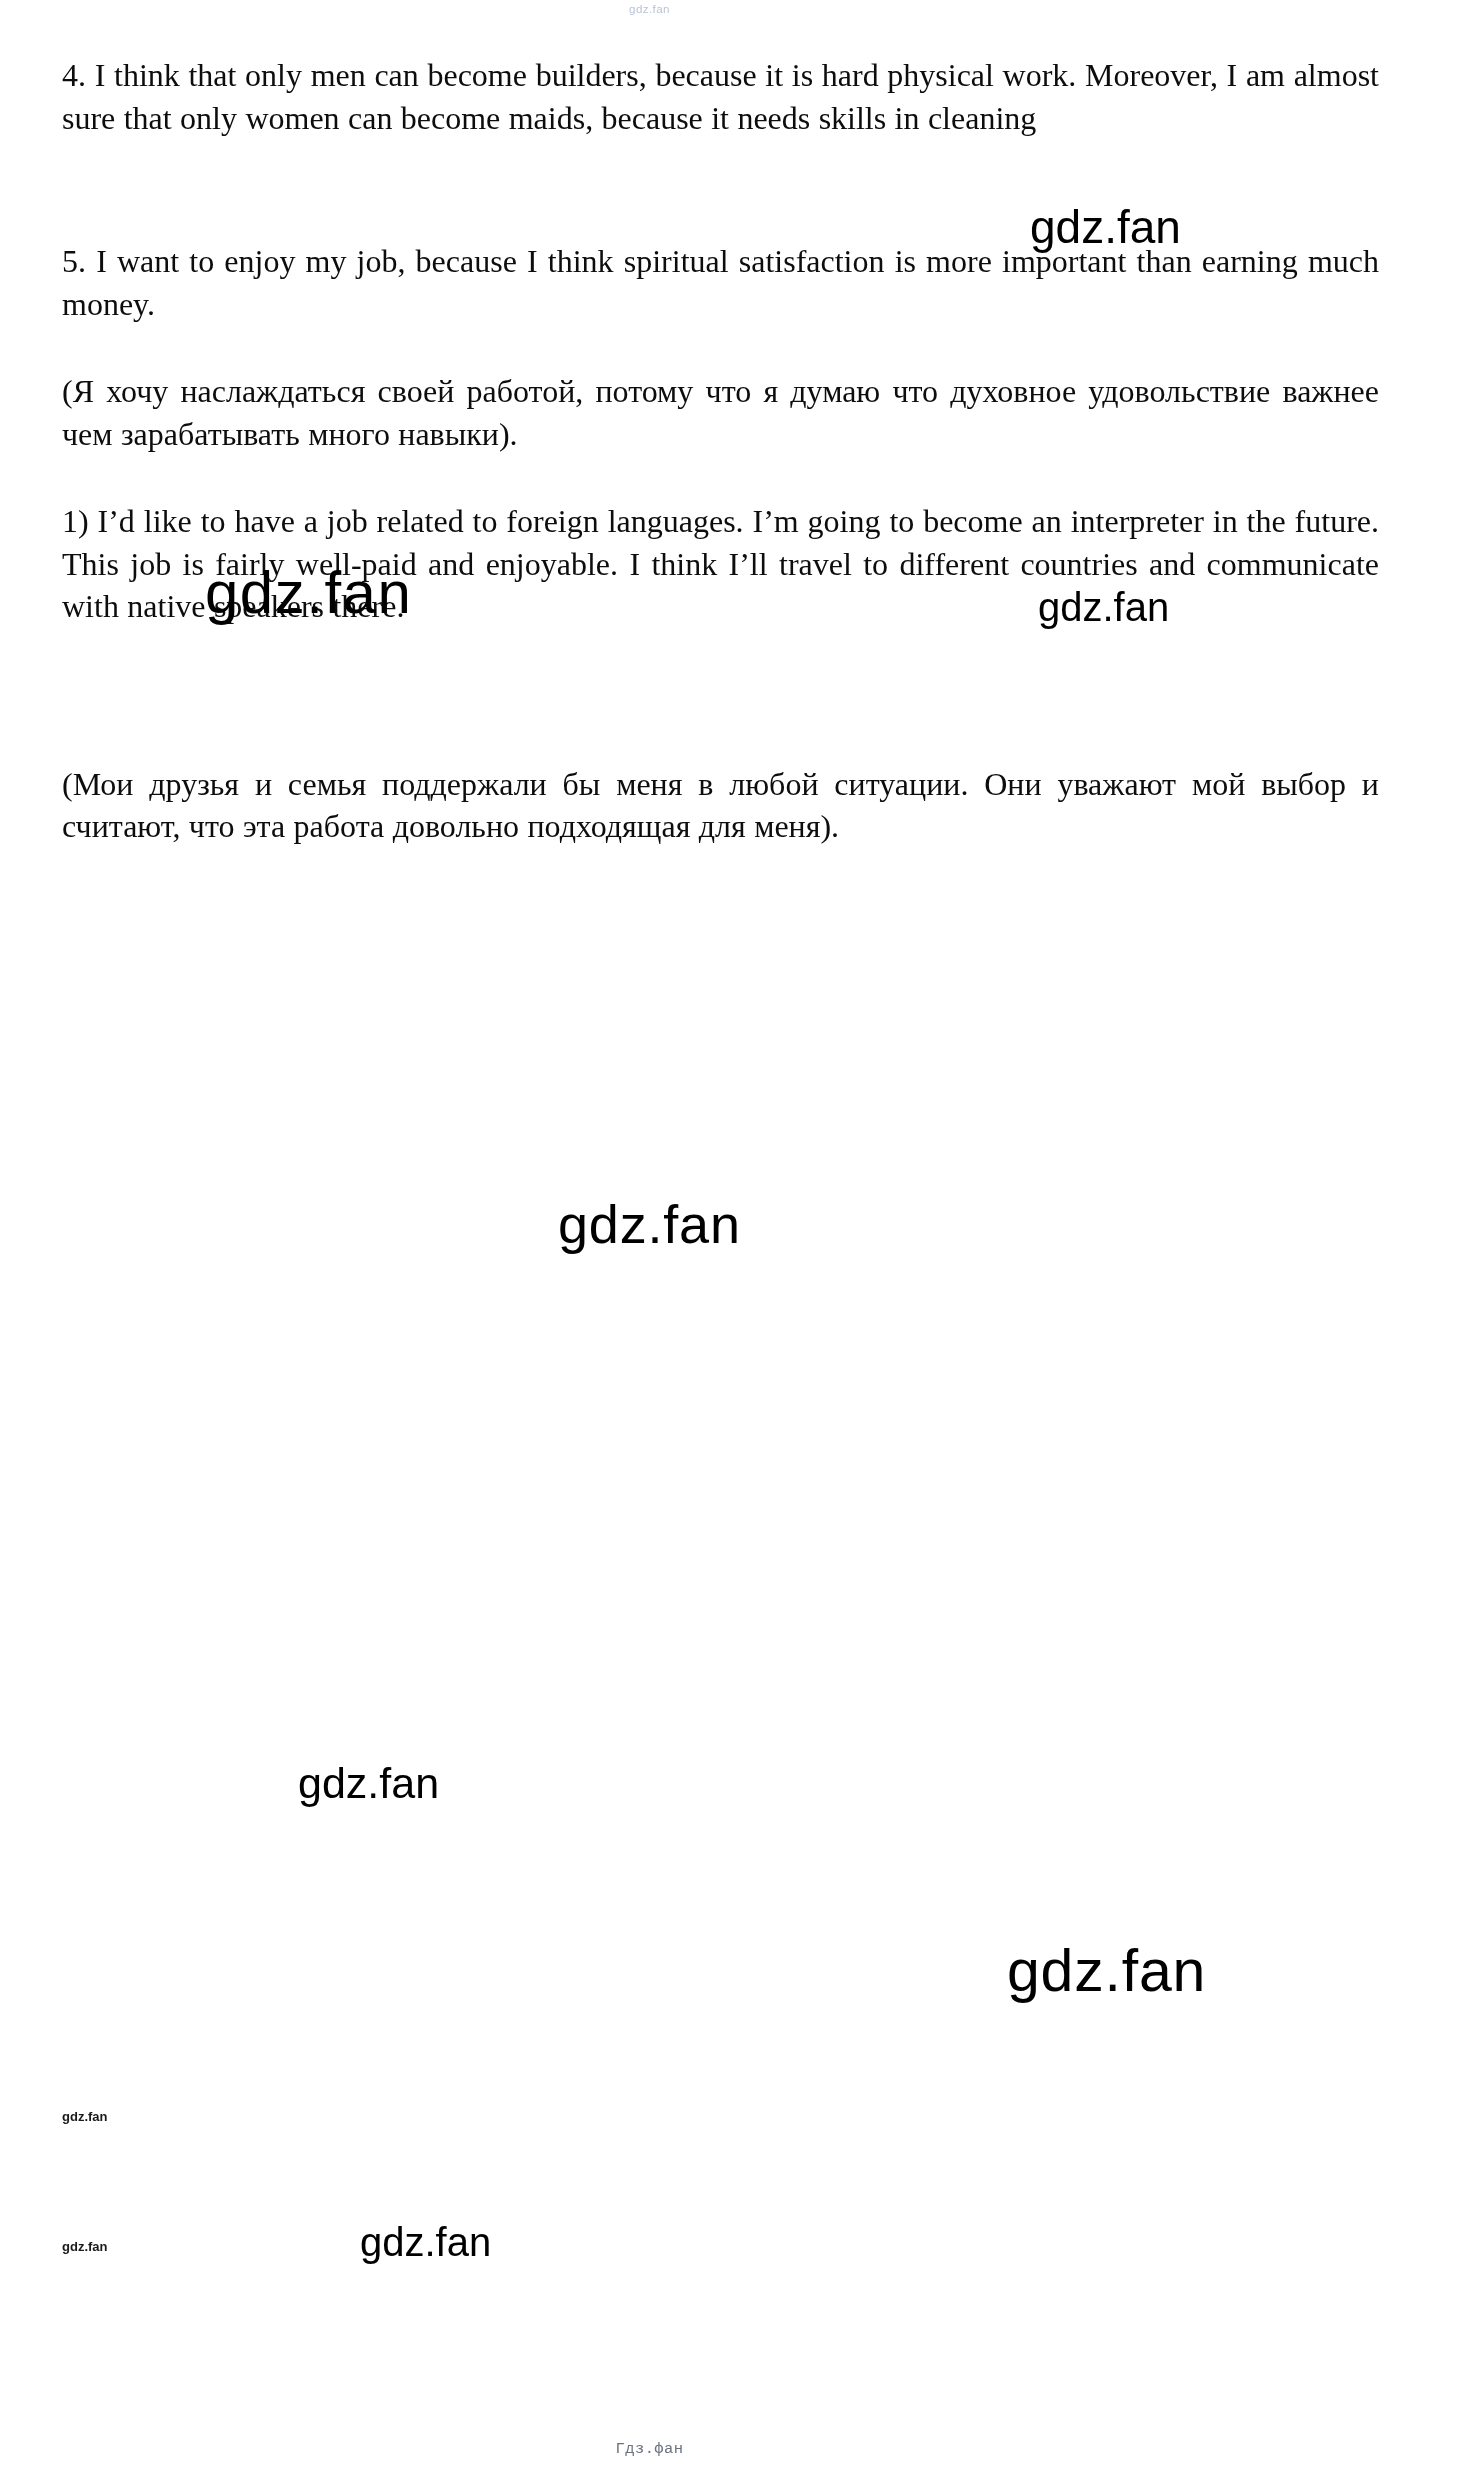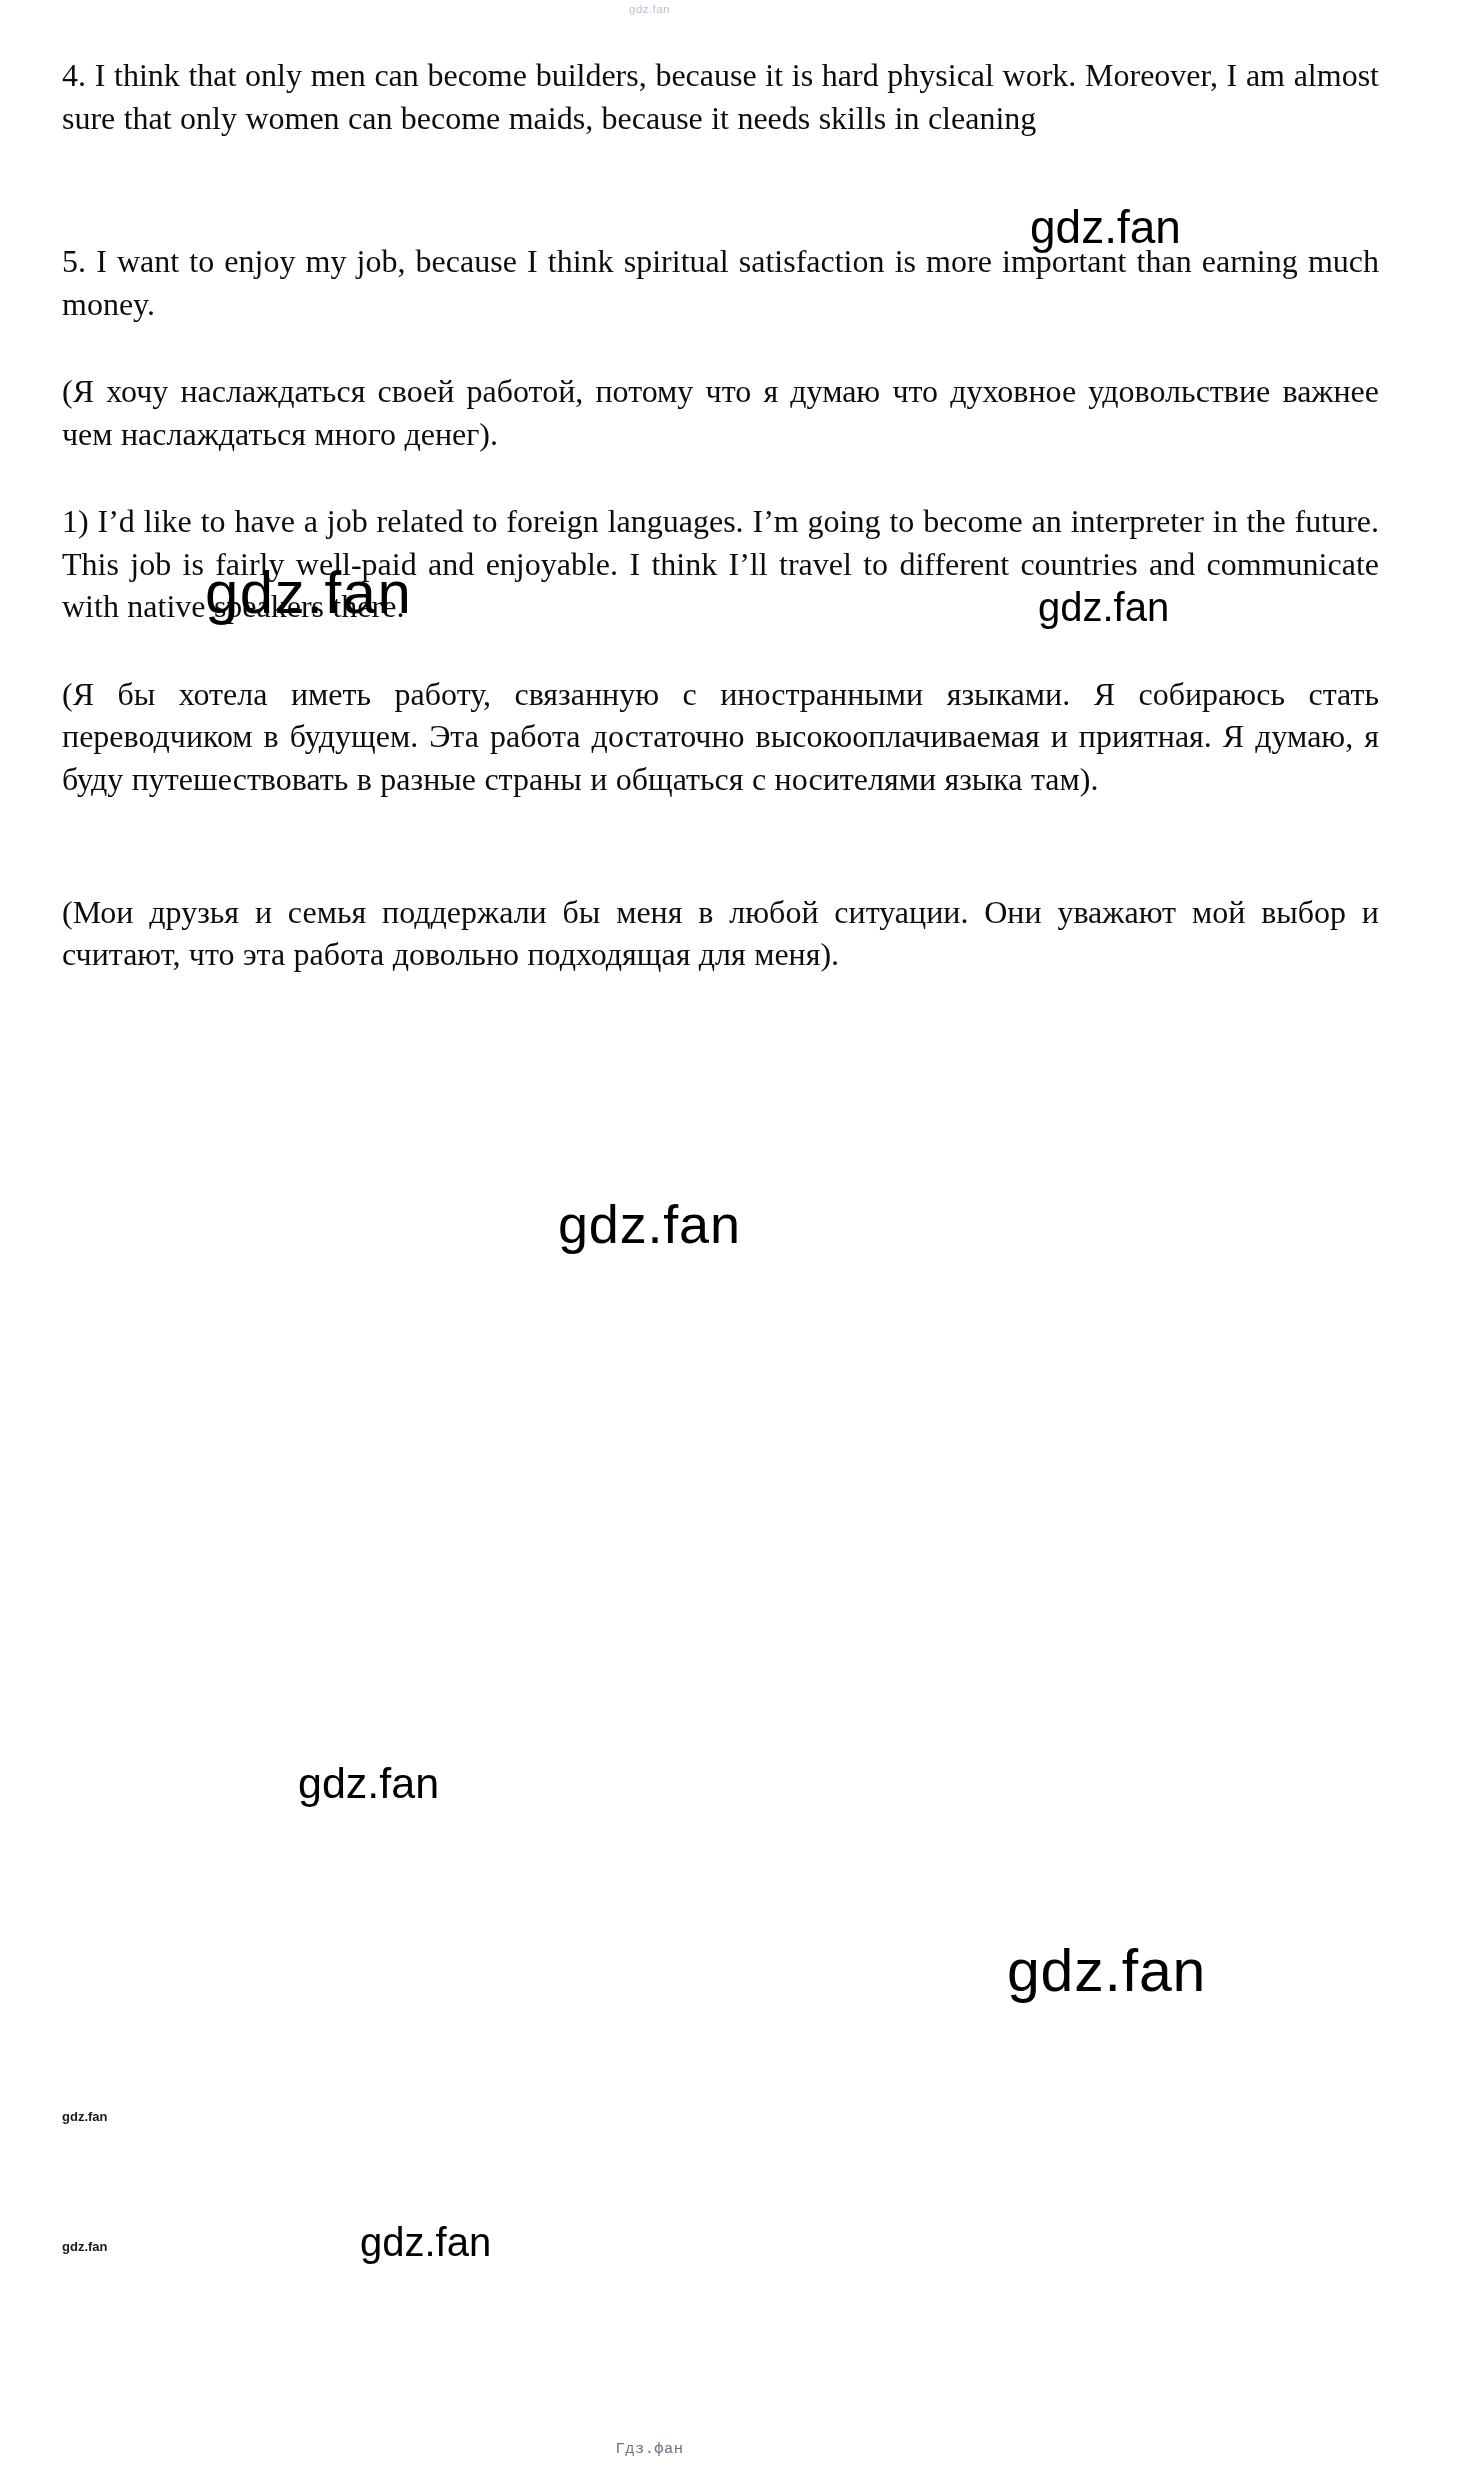--- a/index.html
+++ b/index.html
@@ -89,27 +89,26 @@
   <div class="content">
 
     <p class="para">4. I think that only men can become builders, because it is hard physical work. Moreover, I am almost sure that only women can become maids, because it needs skills in cleaning</p>
     <div class="gap-md"></div>
 
     <div class="gap-lg"></div>
 
     <p class="para">5. I want to enjoy my job, because I think spiritual satisfaction is more important than earning much money.</p>
     <div class="gap-md"></div>
 
-    <p class="para">(Я хочу наслаждаться своей работой, потому что я думаю что духовное удовольствие важнее чем наслаждаться много денег).</p>
+    <p class="para">(Я хочу наслаждаться своей работой, потому что я думаю что духовное удовольствие важнее чем зарабатывать много навыки).</p>
     <div class="gap-md"></div>
 
     <p class="para">1) I’d like to have a job related to foreign languages. I’m going to become an interpreter in the future. This job is fairly well-paid and enjoyable. I think I’ll travel to different countries and communicate with native speakers there.</p>
     <div class="gap-md"></div>
 
-    <p class="para">(Я бы хотела иметь работу, связанную с иностранными языками. Я собираюсь стать переводчиком в будущем. Эта работа достаточно высокооплачиваемая и приятная. Я думаю, я буду путешествовать в разные страны и общаться с носителями языка там).</p>
     <div class="gap-md"></div>
 
     <div class="gap-md"></div>
 
     <p class="para">(Мои друзья и семья поддержали бы меня в любой ситуации. Они уважают мой выбор и считают, что эта работа довольно подходящая для меня).</p>
     <div class="gap-lg"></div>
 
 
   </div>
 

